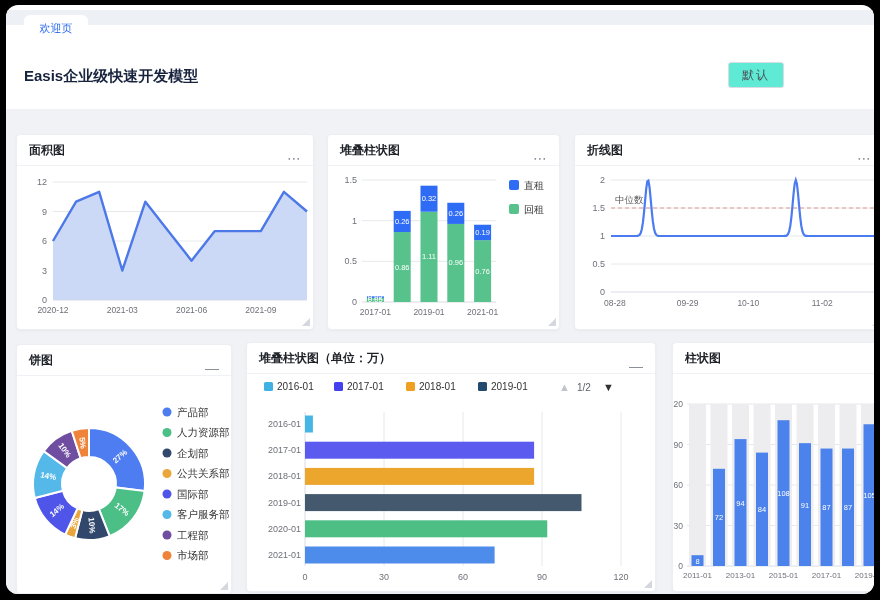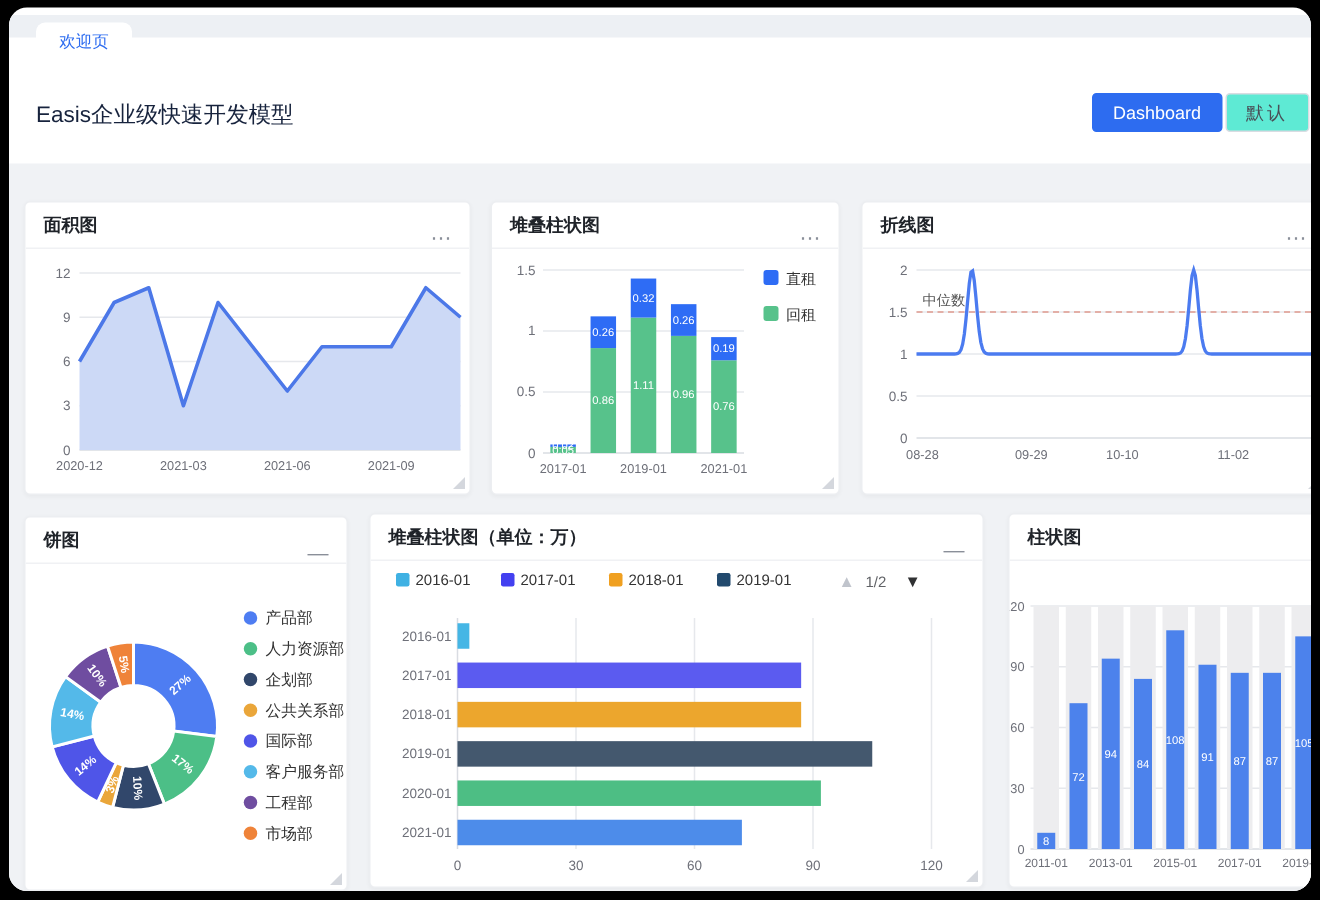--- a/index.html
+++ b/index.html
@@ -2,21 +2,21 @@
 <html><head>
 <meta charset="utf-8">
 <style>
   html,body{margin:0;padding:0;width:880px;height:600px;background:#000;overflow:hidden;
     font-family:"Liberation Sans","DejaVu Sans",sans-serif;}
   .window{position:absolute;left:6px;top:5px;width:868px;height:589px;background:#fff;
     border-radius:12px;overflow:hidden;}
   .tabbar{position:absolute;left:0;top:5px;width:100%;height:15px;background:#edf0f4;padding-left:32px;}
   .tab{position:absolute;left:18px;top:5px;width:64px;height:26px;background:#fff;
     border-radius:6px 6px 0 0;color:#2d6cf0;font-size:11px;text-align:center;line-height:27px;}
-  .page-title{position:absolute;left:18px;top:62px;font-size:15px;font-weight:normal;color:#17233d;}
+  .page-title{position:absolute;left:18px;top:62px;font-size:15px;font-weight:bold;color:#17233d;}
   .btn-group{position:absolute;left:722px;top:57px;display:flex;gap:2px;}
   .btn{height:26px;padding:0 13px;font-size:12px;line-height:24px;border:1px solid #d9dce2;
     background:#5eead4;color:#4a4f57;border-radius:3px;white-space:nowrap;letter-spacing:2px;box-sizing:border-box;cursor:pointer;}
   .btn.active{background:#2d6cf0;border-color:#2d6cf0;color:#fff;letter-spacing:0;}
   .content{position:absolute;left:0;top:104px;width:100%;height:485px;background:#f0f2f5;}
   .card{position:absolute;background:#fff;border:1px solid #eceef1;border-radius:4px;
     box-shadow:0 1px 3px rgba(0,0,0,.04);box-sizing:border-box;overflow:hidden;}
   .card-header{height:30px;line-height:30px;padding:0 12px;border-bottom:1px solid #f0f1f4;
     display:flex;justify-content:space-between;align-items:flex-end;}
   .card-title{font-size:12px;font-weight:600;color:#1f2329;}
@@ -35,21 +35,20 @@
 <body>
 
 <div class="window">
   <div class="tabbar">
     <div class="tab">欢迎页</div>
   </div>
 
   <div class="page-title">Easis企业级快速开发模型</div>
 
   <div class="btn-group">
-    <button class="btn active">Dashboard</button>
     <button class="btn">默认</button>
 
   </div>
 
   <div class="content"></div>
 
   <div class="card" id="card-area">
     <div class="card-header">
       <span class="card-title">面积图</span>
       <span class="card-menu">⋯</span>

